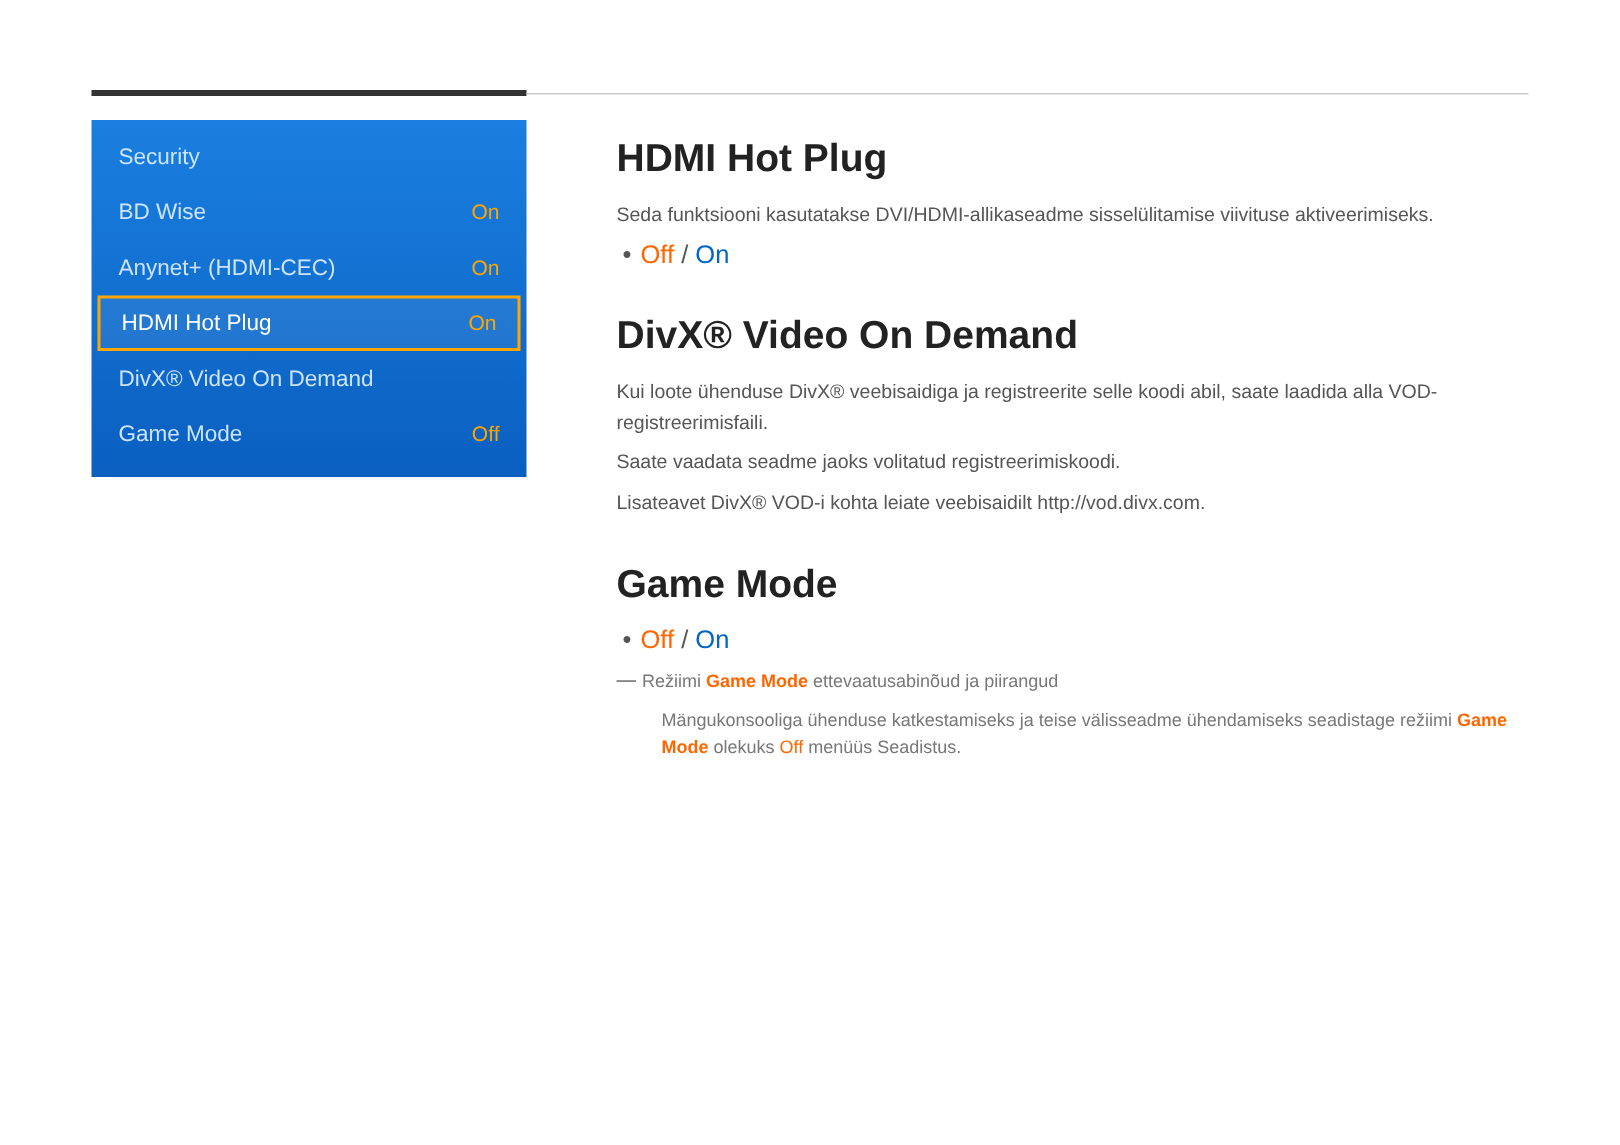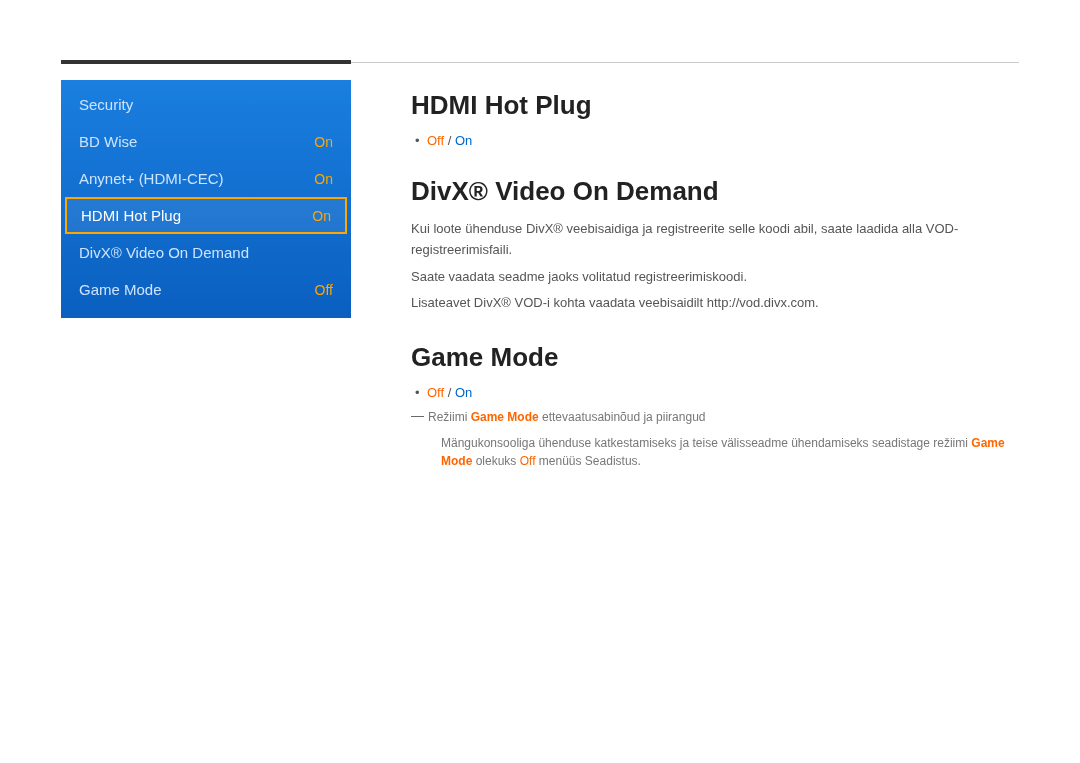--- a/index.html
+++ b/index.html
@@ -63,21 +63,20 @@
       font-weight: bold;
     }
 
     .sidebar-menu {
       background: linear-gradient(180deg, #1a7fe0 0%, #0a5fbf 100%);
       padding: 6px 0 10px 0;
     }
 
     .sidebar-item {
       display: flex;
-      align-items: center;
       justify-content: space-between;
       padding: 10px 18px;
       cursor: pointer;
       color: #cce4ff;
       font-size: 15px;
     }
 
     .sidebar-item.active {
       background: rgba(255,255,255,0.08);
       border: 2px solid #ffa500;
@@ -130,21 +129,21 @@
       line-height: 1.6;
       margin-bottom: 6px;
     }
 
     .bullet-list {
       margin: 6px 0 0 16px;
       list-style: none;
     }
 
     .bullet-item {
-      font-size: 13px;
+      font-size: 17px;
       color: #555;
       margin-bottom: 4px;
       position: relative;
     }
 
     .bullet-item::before {
       content: '•';
       position: absolute;
       left: -12px;
       color: #555;
@@ -225,34 +224,35 @@
       </div>
 
     </div>
 
   </div>
 
   <div class="content">
 
     <div class="section">
       <h2 class="section-title">HDMI Hot Plug</h2>
+      <p class="section-text">Seda funktsiooni kasutatakse DVI/HDMI-allikaseadme sisselülitamise viivituse aktiveerimiseks.</p>
       <ul class="bullet-list">
         <li class="bullet-item">
           <span class="text-orange">Off</span>
           <span> / </span>
           <span class="text-blue">On</span>
         </li>
       </ul>
     </div>
 
     <div class="section">
       <h2 class="section-title">DivX® Video On Demand</h2>
       <p class="section-text">Kui loote ühenduse DivX® veebisaidiga ja registreerite selle koodi abil, saate laadida alla VOD-registreerimisfaili.</p>
       <p class="section-text">Saate vaadata seadme jaoks volitatud registreerimiskoodi.</p>
-      <p class="section-text">Lisateavet DivX® VOD-i kohta vaadata veebisaidilt http://vod.divx.com.</p>
+      <p class="section-text">Lisateavet DivX® VOD-i kohta leiate veebisaidilt http://vod.divx.com.</p>
     </div>
 
     <div class="section">
       <h2 class="section-title">Game Mode</h2>
       <ul class="bullet-list">
         <li class="bullet-item">
           <span class="text-orange">Off</span>
           <span> / </span>
           <span class="text-blue">On</span>
         </li>

